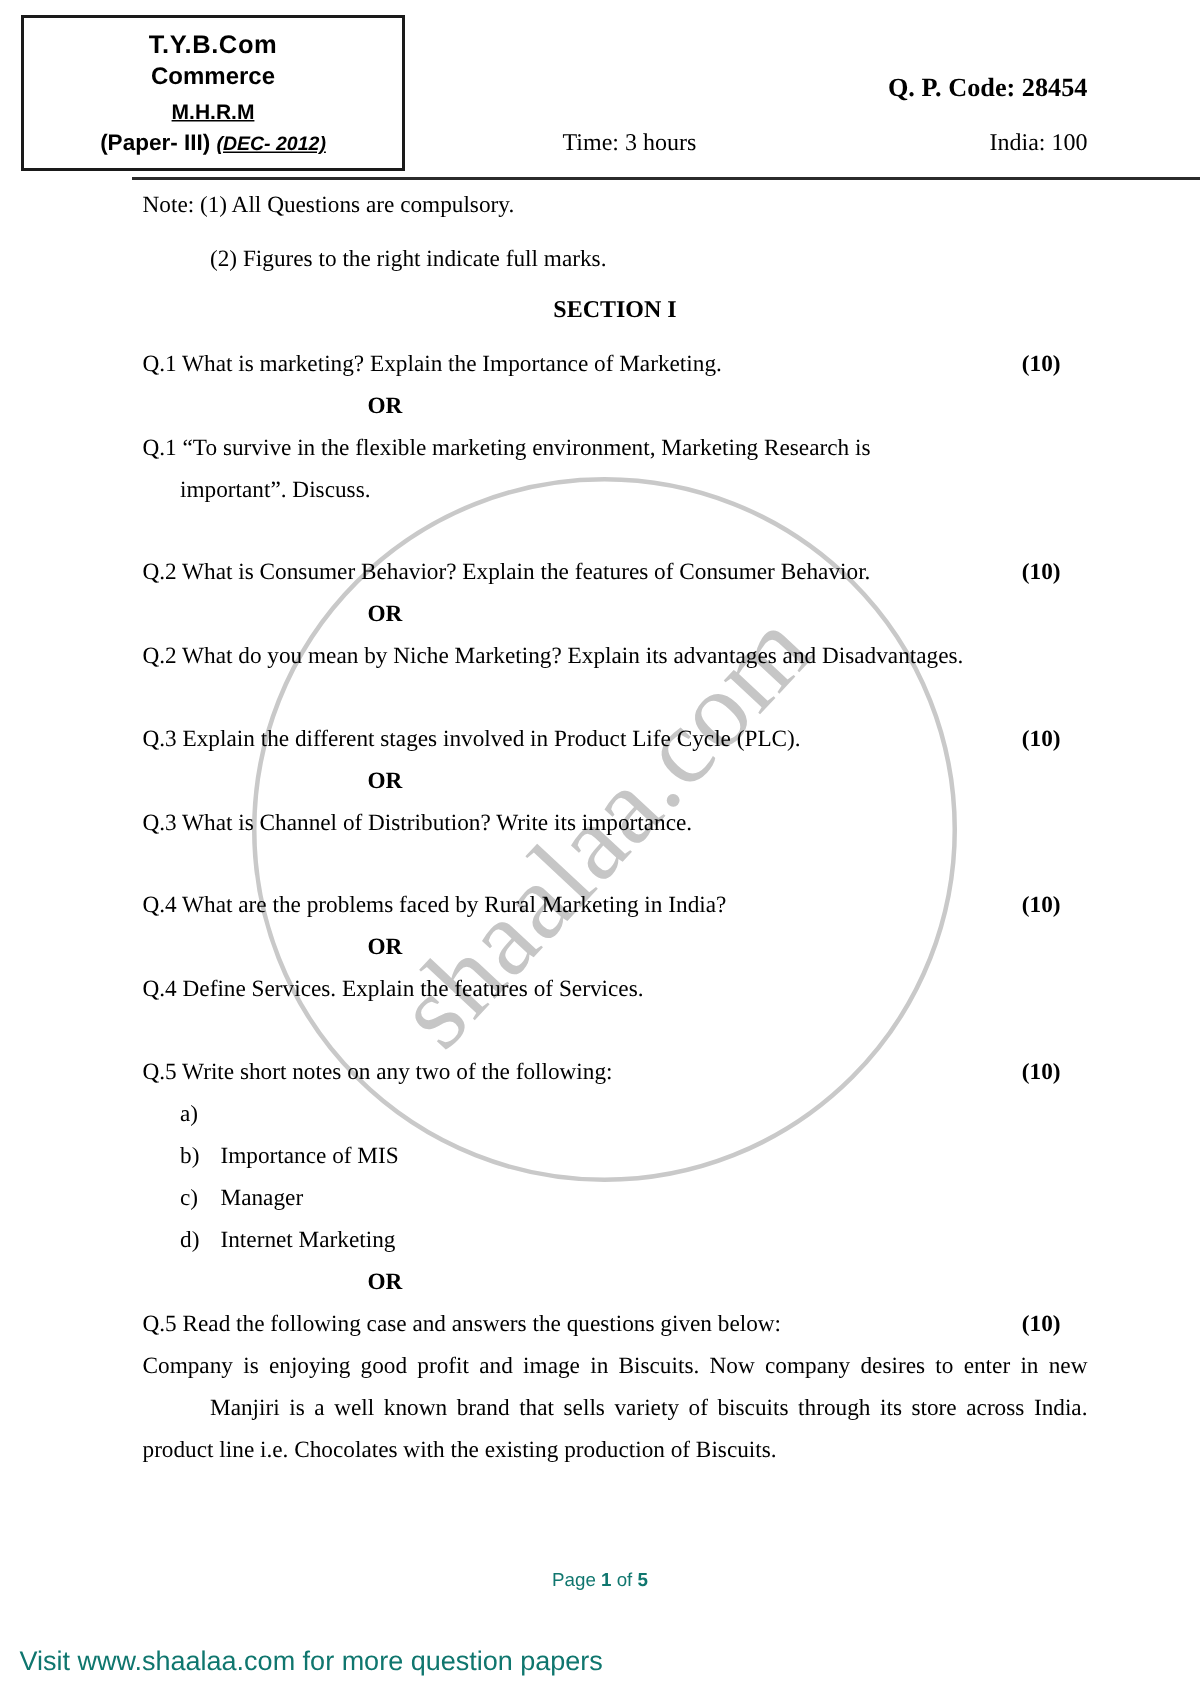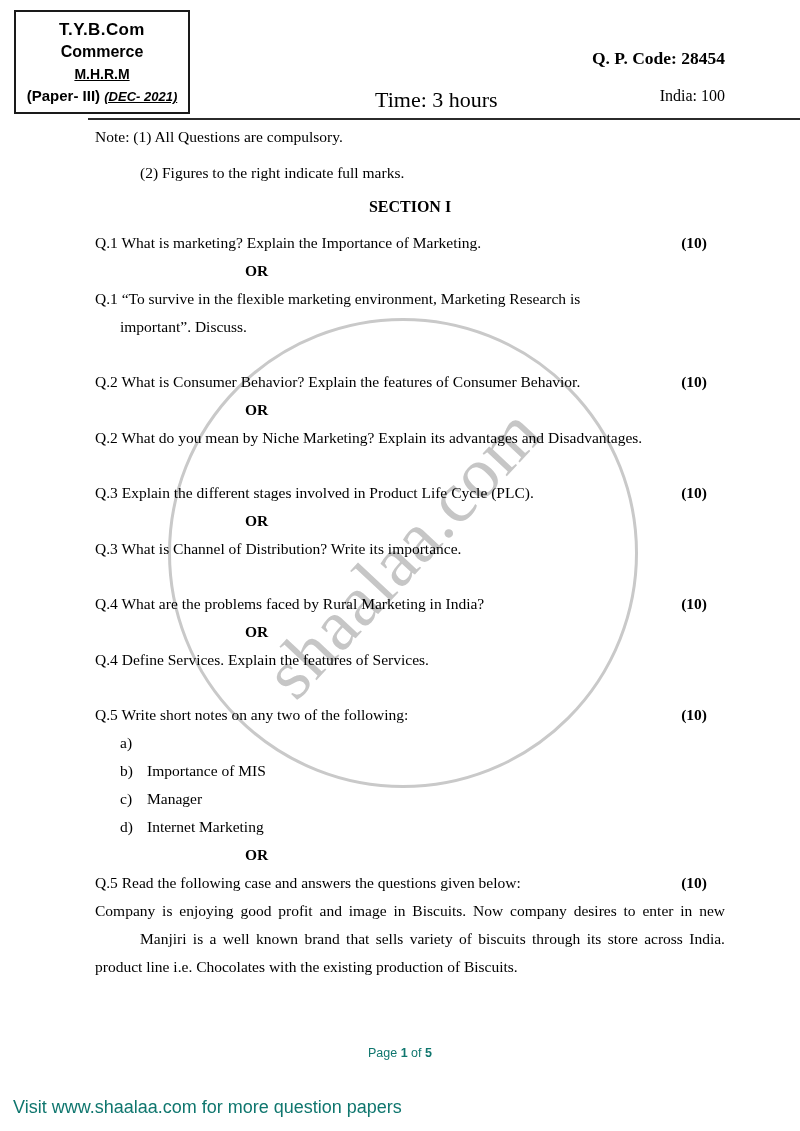--- a/index.html
+++ b/index.html
@@ -18,33 +18,33 @@
     position:absolute; left:50%; top:50%;
     transform:translate(-50%,-50%) rotate(-47deg);
     font-size:72px; color:#c6c6c6; white-space:nowrap;
     font-family:"Liberation Serif", serif; letter-spacing:1px;
   }
 
   .layer { position:relative; z-index:1; }
 
   
   .badge {
-    position:absolute; left:14px; top:10px; width:176px; z-index:2;
+    position:absolute; left:14px; top:10px; width:256px; z-index:2;
     border:2px solid #1a1a1a; background:transparent; text-align:center;
     padding:8px 6px 8px; font-family:"Liberation Sans", sans-serif; font-weight:bold;
   }
   .badge-line1 { font-size:17px; letter-spacing:.4px; }
   .badge-line2 { font-size:16px; margin-top:3px; }
   .badge-line3 { font-size:14px; margin-top:5px; text-decoration:underline; }
   .badge-line4 { font-size:15px; margin-top:5px; }
   .badge-line4 .dec { font-style:italic; text-decoration:underline; font-size:13px; }
 
   
   .qp-code  { position:absolute; top:48px;  right:75px; font-weight:bold; font-size:17.5px; }
-  .time-lbl { position:absolute; top:87px;  left:375px; font-size:22px; }
+  .time-lbl { position:absolute; top:87px;  left:375px; font-size:16px; }
   .marks-lbl{ position:absolute; top:87px;  right:75px; font-size:16px; }
   .rule     { position:absolute; top:118px; left:88px;  right:0; border-top:2px solid #2b2b2b; }
 
   
   .content { position:absolute; left:95px; top:123px; width:630px; font-size:15.5px; line-height:28px; }
   .note2   { margin-left:45px; margin-top:8px; }
   .section-title { text-align:center; font-weight:bold; margin-top:6px; font-size:16px; }
   .qrow { display:flex; }
   .qrow .qtext { flex:1; }
   .qrow .qmarks { margin-left:auto; font-weight:bold; padding-right:18px; white-space:nowrap; }
@@ -80,21 +80,21 @@
   </div>
 
   <div class="layer">
 
     <div class="badge">
       <div class="badge-line1">T.Y.B.Com</div>
       <div class="badge-line2">Commerce</div>
       <div class="badge-line3">M.H.R.M</div>
       <div class="badge-line4">
         <span>(Paper- III)</span>
-        <span class="dec">(DEC- 2021)</span>
+        <span class="dec">(DEC- 2012)</span>
       </div>
     </div>
 
     <div class="qp-code">Q. P. Code: 28454</div>
     <div class="time-lbl">Time: 3 hours</div>
     <div class="marks-lbl">India: 100</div>
     <div class="rule"></div>
 
     <div class="content">
 

